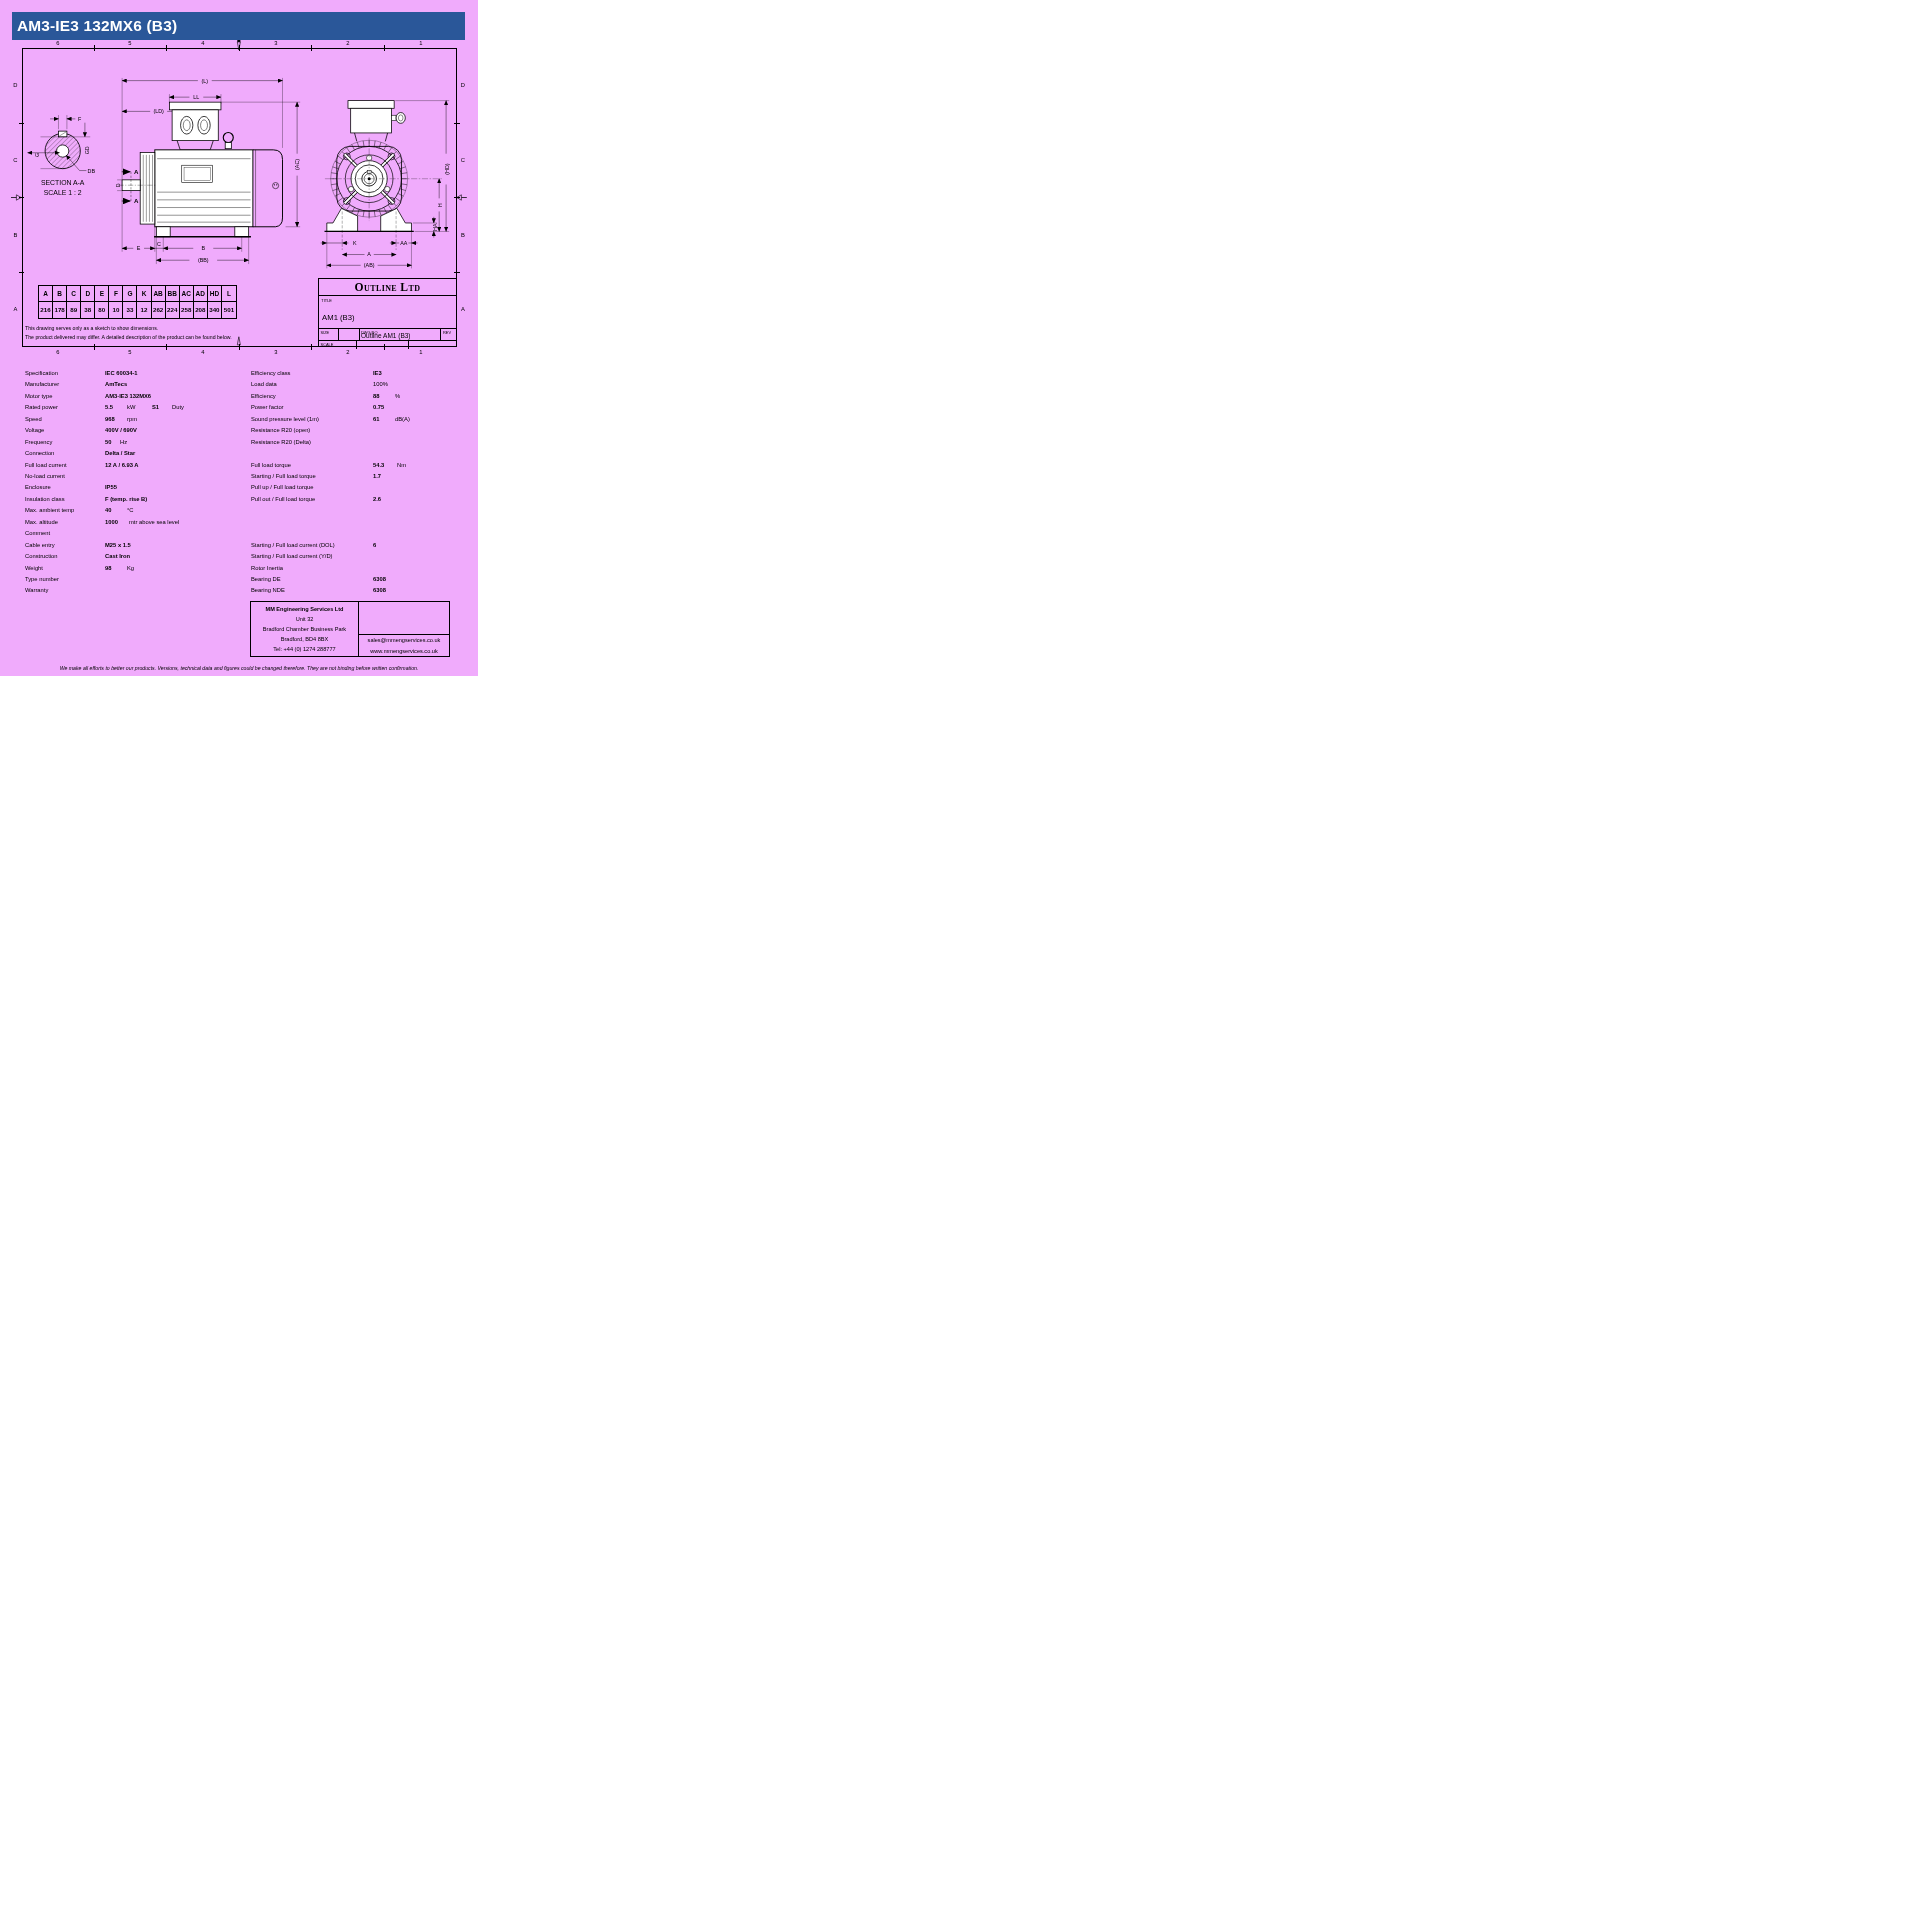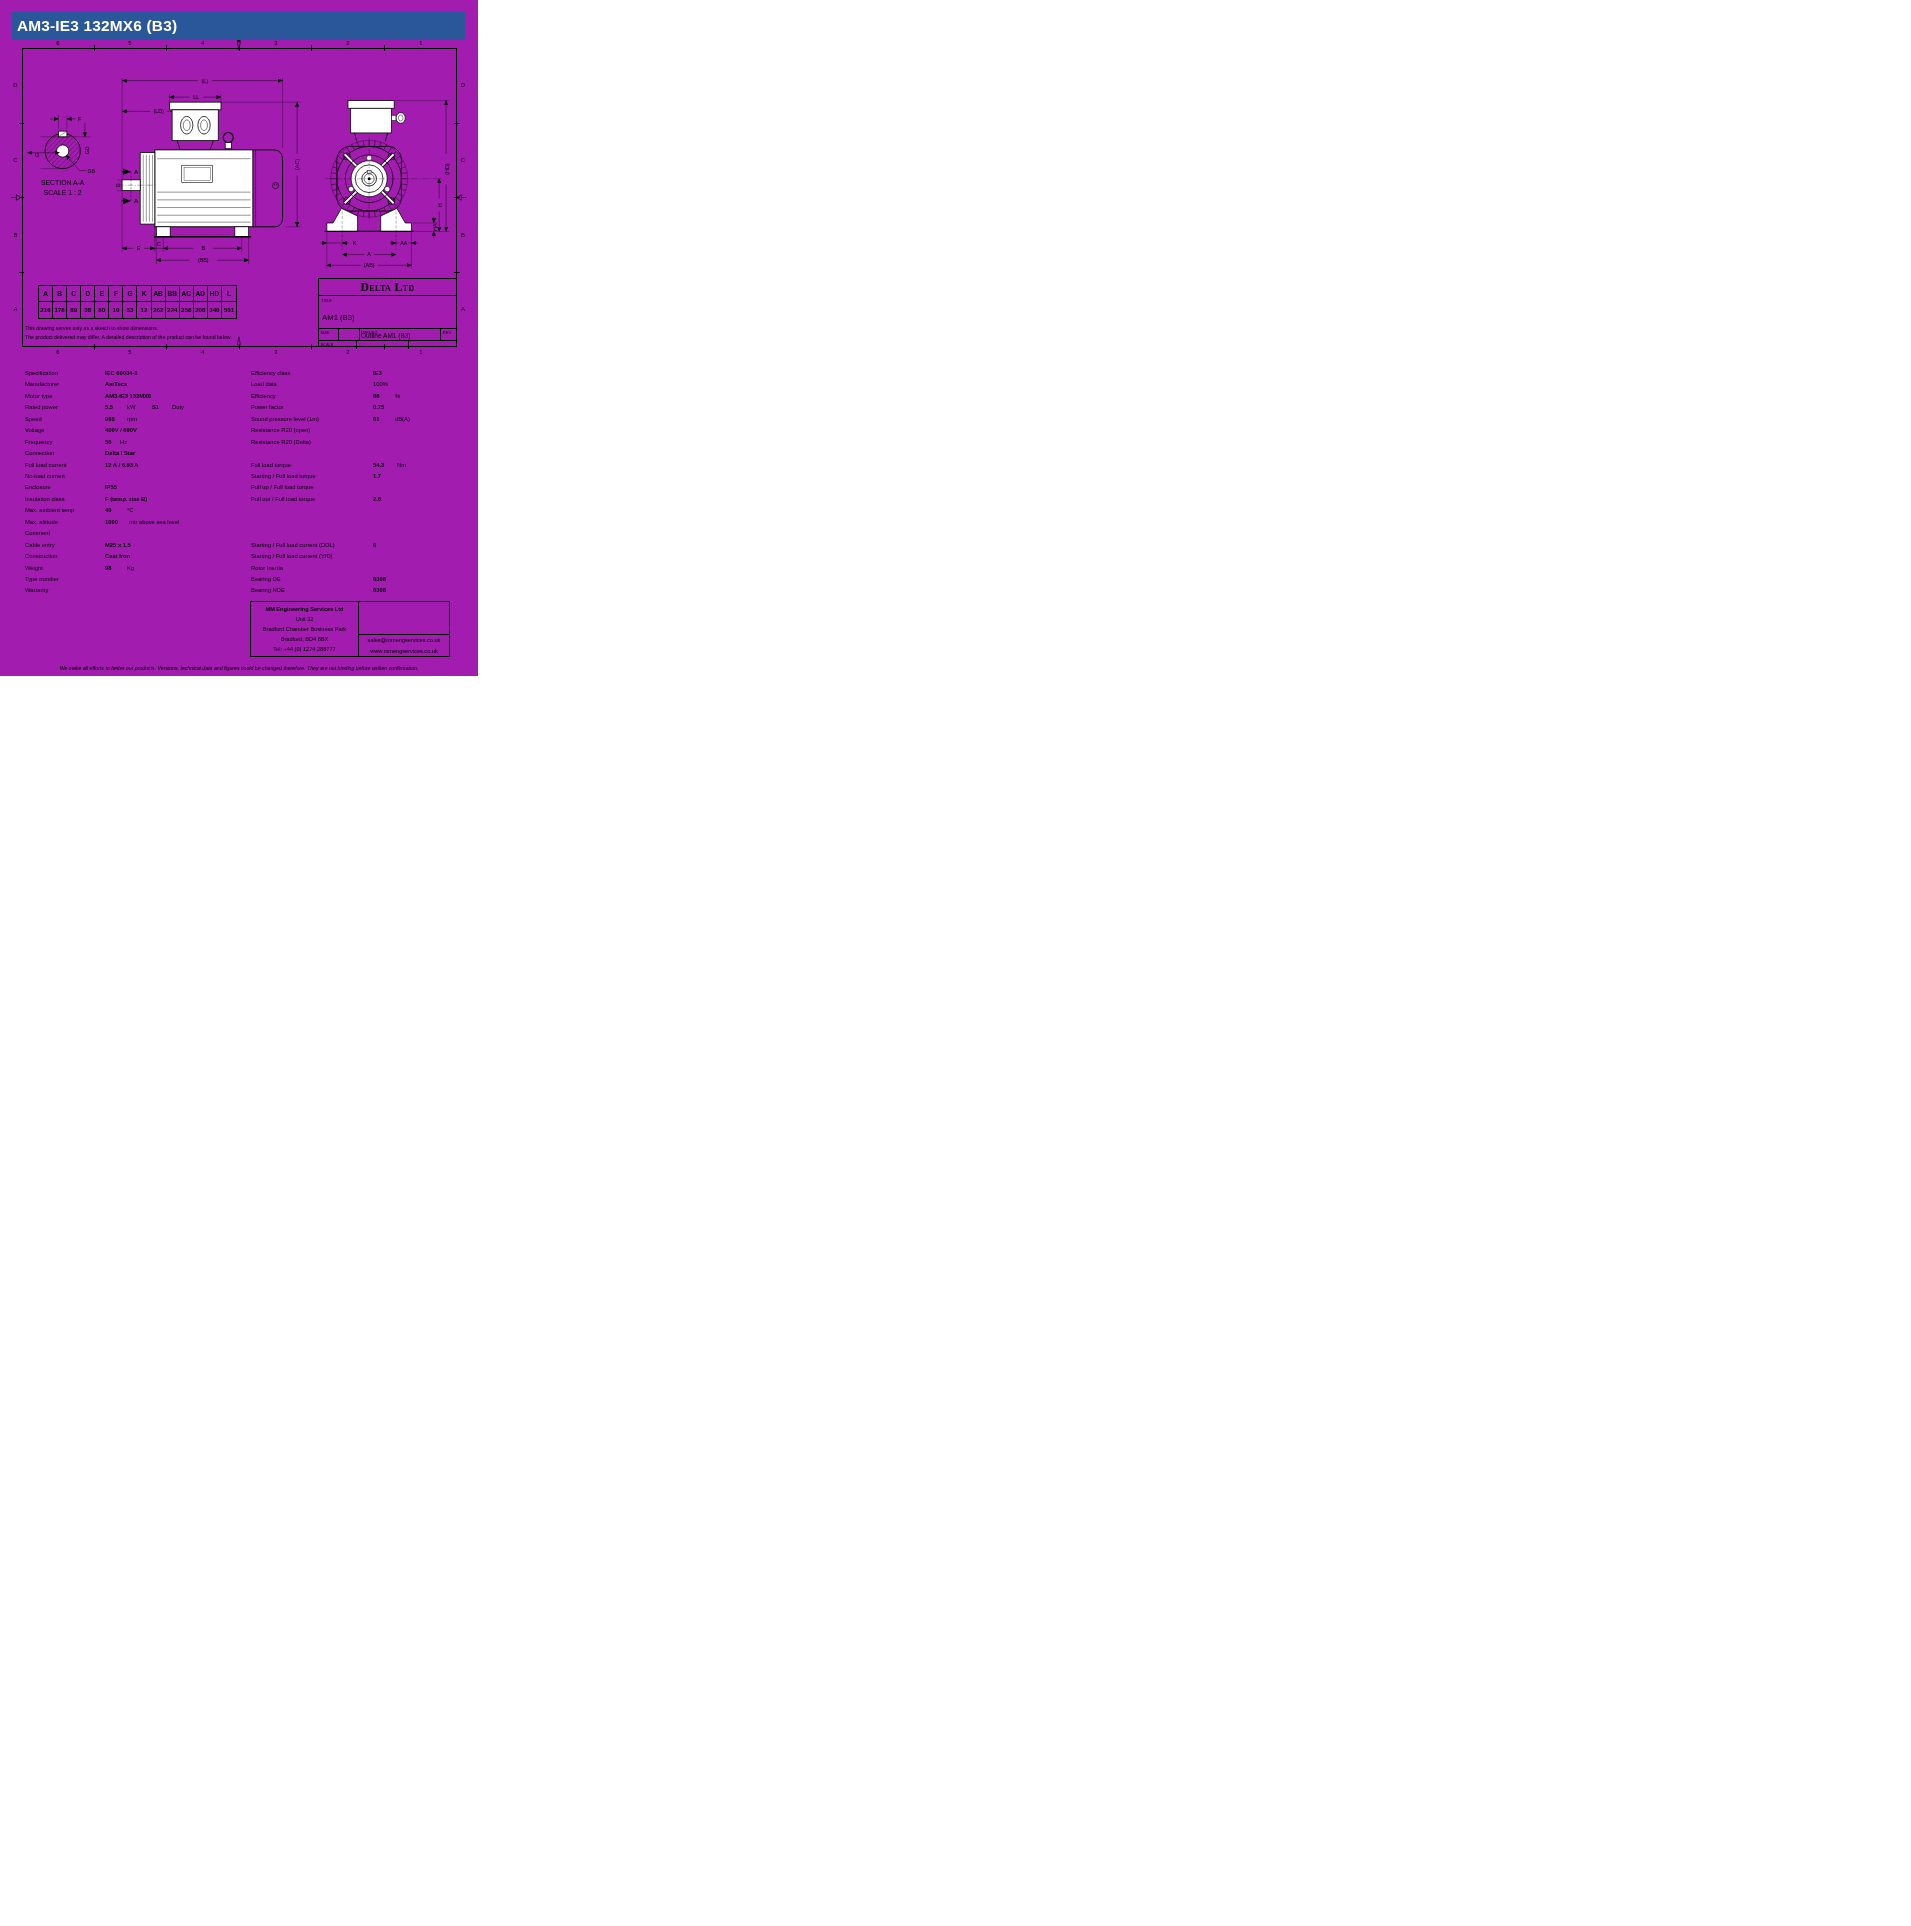--- a/index.html
+++ b/index.html
@@ -1,16 +1,16 @@
 <!DOCTYPE html>
 <html style="font-size:6.2px"><head>
 <meta charset="utf-8">
 <style>
   html,body{margin:0;padding:0;background:#fff;}
-  .page{position:relative;width:478px;height:676px;background:#a21caf;overflow:hidden;
+  .page{position:relative;width:478px;height:676px;background:#f0abfc;overflow:hidden;
         font-family:"Liberation Sans",sans-serif;color:#000;}
   
   .hdr{position:absolute;left:12.3px;top:11.6px;width:453px;height:28.5px;display:flex;align-items:center;}
   .hdr-title{font-size:15.4px;font-weight:bold;color:#fff;padding-left:4.6px;letter-spacing:0.2px;}
   
   .frame{position:absolute;left:21.6px;top:48px;width:435px;height:299px;border:1.3px solid #000;box-sizing:border-box;}
   .grid-num,.grid-let{position:absolute;font-size:5.8px;color:#000;width:7.7px;text-align:center;}
   .tick{position:absolute;background:#000;}
   .cmark{position:absolute;}
   
@@ -409,21 +409,21 @@
       <div class="dt-v">12</div>
       <div class="dt-v">262</div>
       <div class="dt-v">224</div>
       <div class="dt-v">258</div>
       <div class="dt-v">208</div>
       <div class="dt-v">340</div>
       <div class="dt-v">501</div>
     </div>
 
   <div class="tblock">
-    <div class="tb-logo">Delta Ltd</div>
+    <div class="tb-logo">Outline Ltd</div>
     <div class="tb-lab" style="left:2.3px;top:18.5px;">TITLE</div>
     <div class="tb-title">AM1 (B3)</div>
     <div class="tb-sizerow">
       <div class="tb-lab" style="left:1.5px;top:0.8px;">SIZE</div>
       <div class="vline" style="left:18.5px;top:0;width:0.6px;height:12.3px;"></div>
       <div class="vline" style="left:40px;top:0;width:0.6px;height:12.3px;"></div>
       <div class="tb-lab" style="left:42px;top:0.8px;">DWG NO</div>
       <div class="vline" style="left:121px;top:0;width:0.6px;height:12.3px;"></div>
       <div class="tb-lab" style="left:124px;top:0.8px;">REV</div>
     </div>

